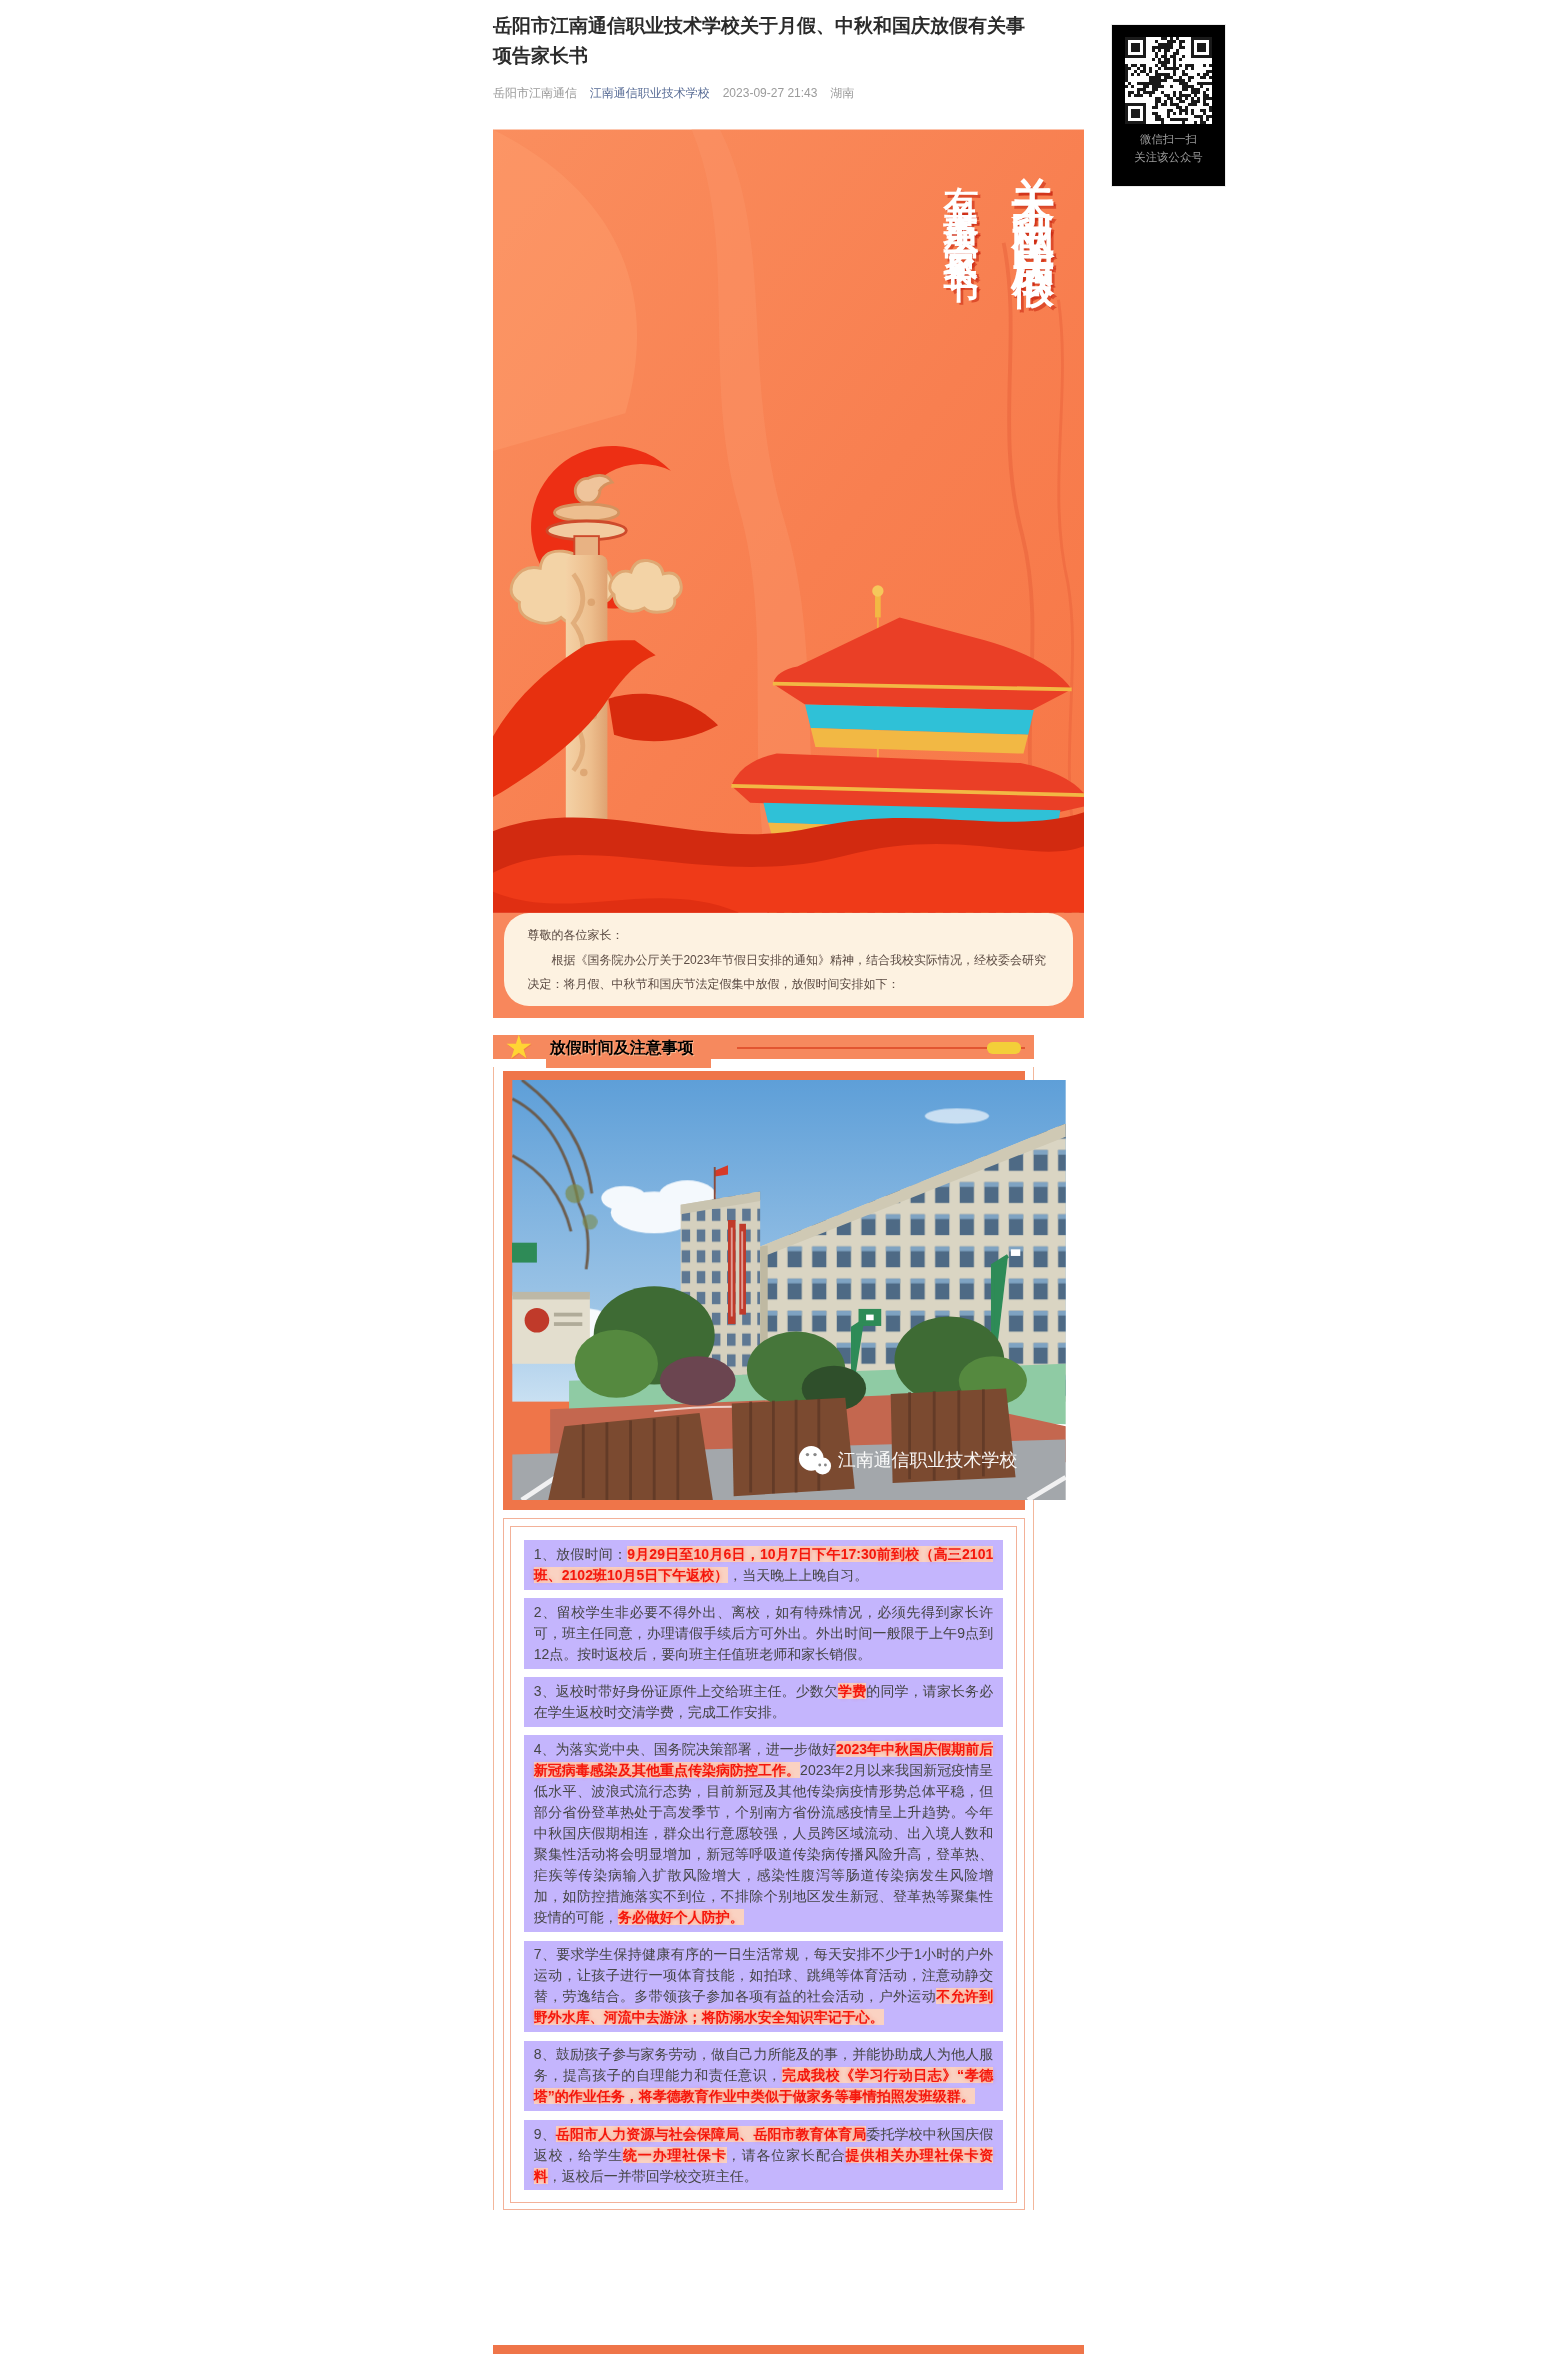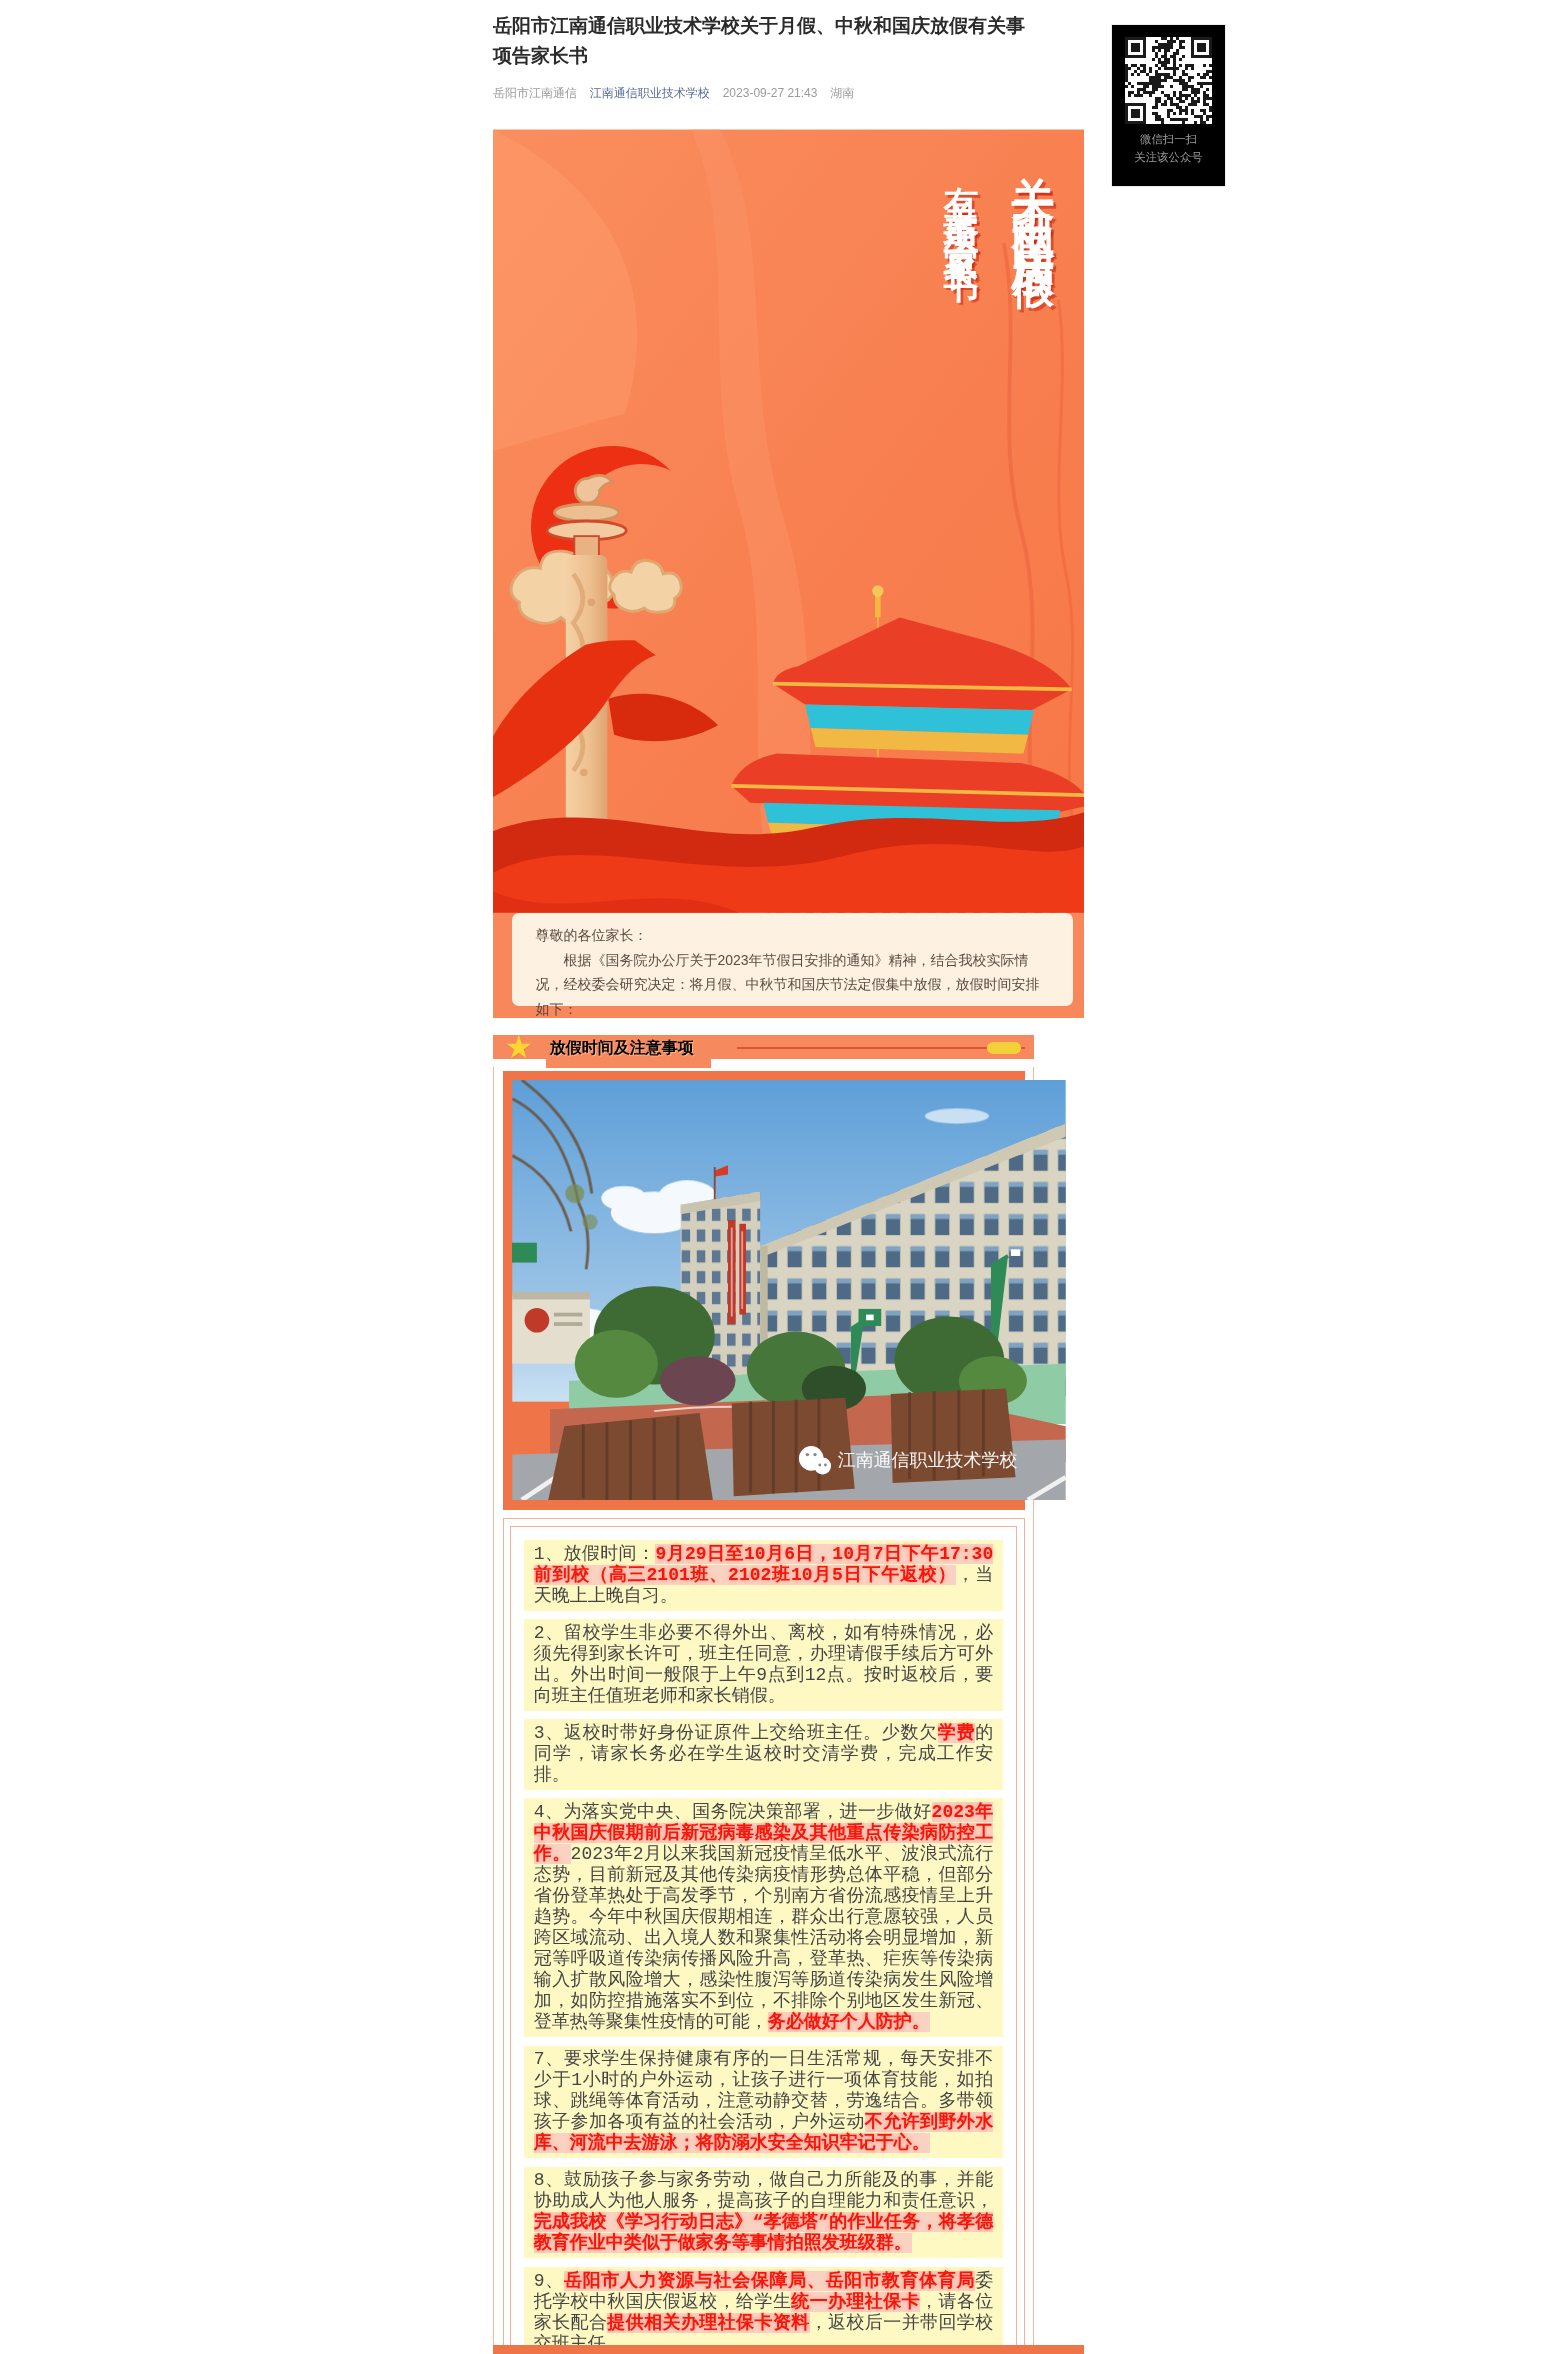--- a/index.html
+++ b/index.html
@@ -24,22 +24,22 @@
   
   .poster { position:relative; margin-top:26.5px; width:591px; height:784px; overflow:hidden; }
   .poster svg { position:absolute; left:0; top:0; }
   .v-title { position:absolute; writing-mode:vertical-rl; color:#fff; font-weight:900;
              text-shadow:2.8px 2.8px 0 rgba(200,35,15,.55); }
   .v-title.main { top:13.2px; right:21px; font-size:43px; letter-spacing:13.2px; }
   .v-title.sub  { top:30px; right:100px; font-size:35px; letter-spacing:11.4px; }
 
   
   .greeting-strip { width:591px; height:105px; background:#F8875C; padding:0 11.4px; }
-  .greeting-box { height:93px; background:#FDF2E1; border-radius:7px; padding:10.4px 23px;
-                  font-size:14px; line-height:24.6px; color:#5a4a42;margin-left:8px; }
+  .greeting-box { height:93px; background:#FDF2E1; border-radius:25px; padding:10.4px 23px;
+                  font-size:12px; line-height:24.6px; color:#5a4a42; }
   .greeting-box .indent { text-indent:2em; }
 
   
   .banner { position:relative; margin-top:17px; height:24.6px; background:#F6895E; }
   .banner .star { position:absolute; left:11.4px; top:-6.6px; font-size:32px; color:#FFD534;
                   text-shadow:0.9px 0.9px 0 rgba(230,120,40,.4); }
   .banner-tab { position:absolute; left:53px; top:0; bottom:-8.5px; background:#F6895E;
                 padding:2.8px 17px 0 3.8px; }
   .banner-title { font-size:16px; font-weight:700; color:#000000;
                   text-shadow:0.9px 0.9px 0 rgba(255,235,200,.45); }
@@ -48,22 +48,22 @@
                   border-radius:5.7px; background:#F3CF39; }
 
   
   .frame { margin-top:7.6px; border-left:0.9px solid #F3B79B; border-right:0.9px solid #F3B79B;
            padding:3.8px 8.5px 0; }
   .photo-box { background:#EF7549; padding:9.5px; }
   .photo { position:relative; width:554px; height:420px; overflow:hidden; }
 
   .notice-outer { margin-top:8.5px; border:0.9px solid #F3B198; padding:6.6px; background:#fff; }
   .notice-inner { border:0.9px solid #F3B198; padding:13.2px 13.2px 11.4px; background:#fff; }
-  .para { background:#fef9c3; padding:3.8px 9.5px; margin-bottom:8.5px; font-size:18px;
-          line-height:21px; color:#454545; text-align:justify;font-family:Liberation Mono, monospace; }
+  .para { background:#c4b5fd; padding:3.8px 9.5px; margin-bottom:8.5px; font-size:14px;
+          line-height:21px; color:#454545; text-align:justify; }
   .para:last-child { margin-bottom:0; }
   .hl { color:#F5170C; font-weight:700; background:#FAD2C2;
         text-shadow:0 0 4.7px rgba(246,60,35,.45); }
 
   .bottom-bar { position:absolute; left:493px; top:2345px; width:591px; height:9.5px; background:#EF7549; }
 </style>
 </head>
 <body>
 
 <div class="page">

